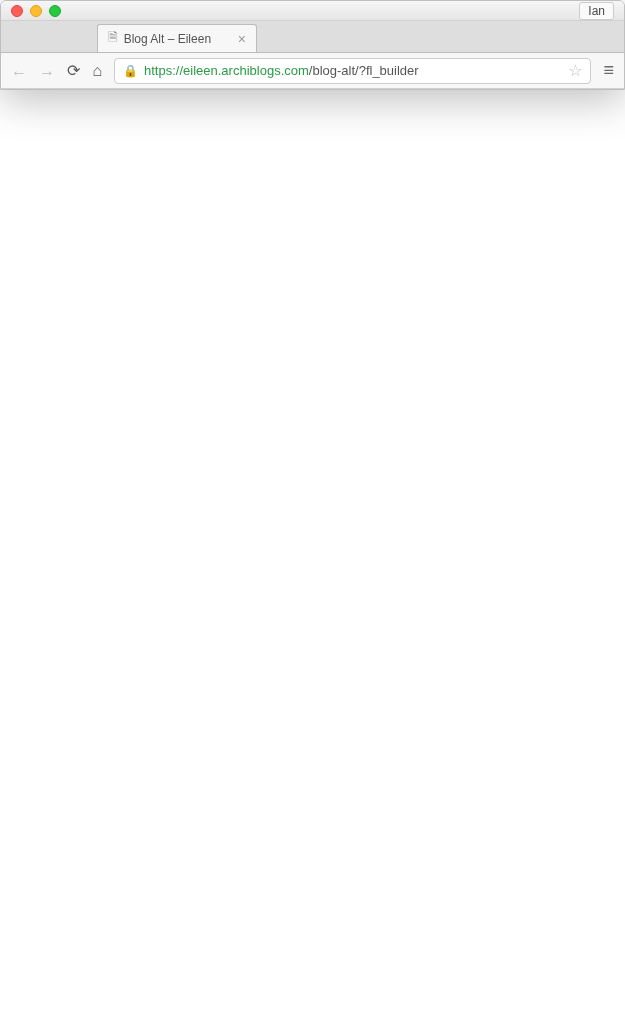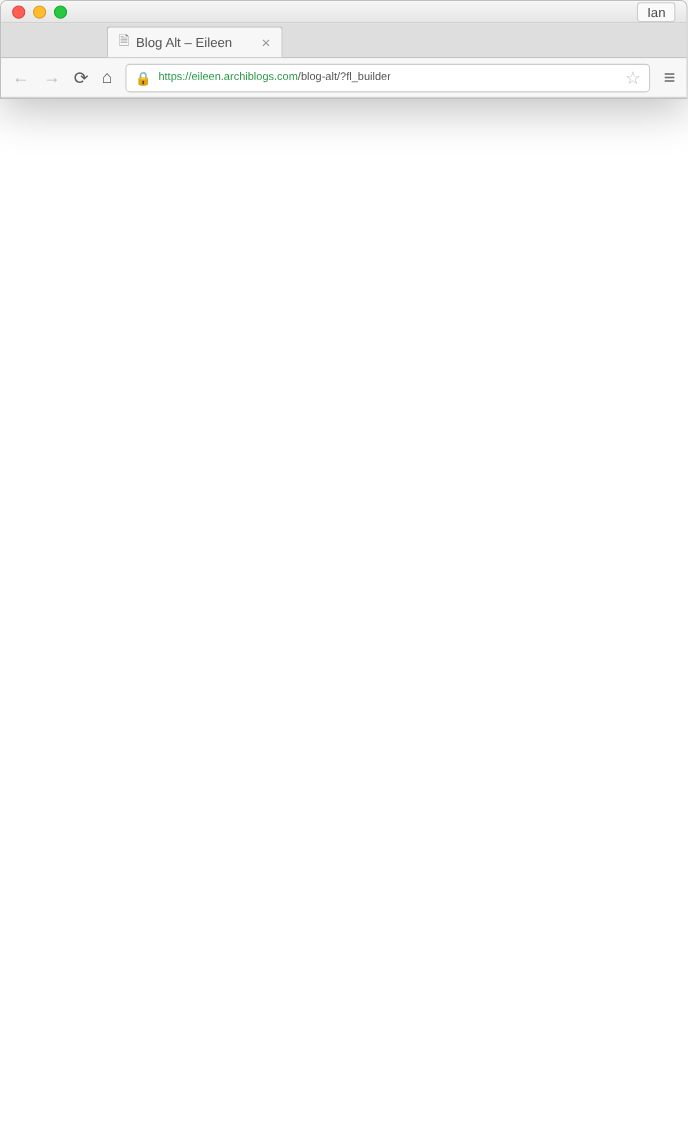--- a/index.html
+++ b/index.html
@@ -18,21 +18,21 @@
 .tabbar { height: 32px; background: #dedede; display: flex; align-items: flex-end; padding-left: 96px; border-bottom: 1px solid #bcbcbc; }
 .tab { background: #f7f7f7; border: 1px solid #bcbcbc; border-bottom: none; height: 28px; min-width: 160px; display: flex; align-items: center; padding: 0 10px; font-size: 12px; color: #555; border-radius: 3px 3px 0 0; gap: 6px; }
 .tab .file-icon { font-size: 12px; color: #888; }
 .tab .tab-close { margin-left: auto; color: #999; font-size: 14px; }
 
 .toolbar { height: 36px; background: #f7f7f7; border-bottom: 1px solid #d0d0d0; display: flex; align-items: center; padding: 0 10px; gap: 12px; }
 .nav-icon { color: #5a5a5a; font-size: 16px; }
 .nav-icon.disabled { color: #bdbdbd; }
 .urlbar { flex: 1; height: 26px; background: #fff; border: 1px solid #ccc; border-radius: 4px; display: flex; align-items: center; padding: 0 8px; gap: 6px; }
 .lock { color: #2a9b46; font-size: 12px; }
-.url-text { font-size: 10px; color: #2a9b46; white-space: nowrap; overflow: hidden; }
+.url-text { font-size: 13px; color: #2a9b46; white-space: nowrap; overflow: hidden; }
 .url-text .path { color: #555; }
 .star { margin-left: auto; color: #bbb; font-size: 16px; }
 .menu-btn { color: #6a6a6a; font-size: 18px; }
 
 
 .page-wrap { position: absolute; top: 97px; left: 1px; right: 1px; bottom: 0; background: #fff; overflow: hidden; }
 </style>
 </head>
 <body>
 

